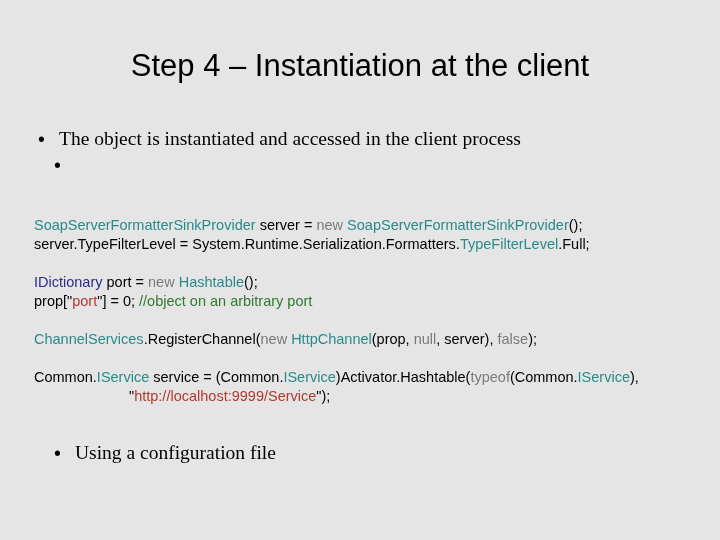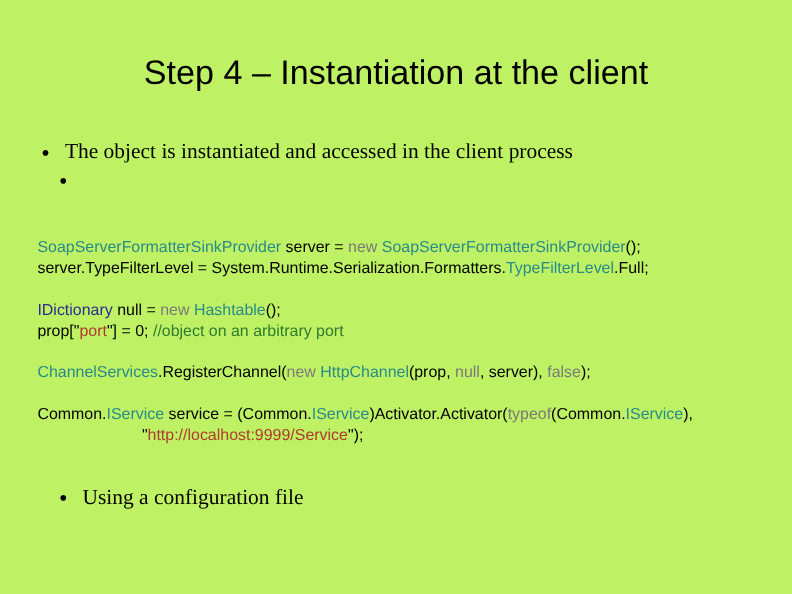--- a/index.html
+++ b/index.html
@@ -13,21 +13,21 @@
     overflow: hidden;
     font-family: "Liberation Sans", sans-serif;
     color: #000000;
     -webkit-font-smoothing: none;
   }
 
   .slide {
     position: relative;
     width: 720px;
     height: 540px;
-    background: #bef264;
+    background: #e5e5e5;
   }
 
   
   .slide-title {
     position: absolute;
     left: 0;
     top: 47px;
     width: 720px;
     text-align: center;
     font-size: 31px;
@@ -116,30 +116,30 @@
     </div>
   </div>
 
   <div class="code-block" id="code-block">
       <div>
         <div class="code-line"><span class="tok-type">SoapServerFormatterSinkProvider</span><span class="tok-plain"> server = </span><span class="tok-kw">new</span><span class="tok-plain"> </span><span class="tok-type">SoapServerFormatterSinkProvider</span><span class="tok-plain">();</span></div>
         <div class="code-line"><span class="tok-plain">server.TypeFilterLevel = System.Runtime.Serialization.Formatters.</span><span class="tok-type">TypeFilterLevel</span><span class="tok-plain">.Full;</span></div>
       </div>
       <div class="code-gap"></div>
       <div>
-        <div class="code-line"><span class="tok-iface">IDictionary</span><span class="tok-plain"> null = </span><span class="tok-kw">new</span><span class="tok-plain"> </span><span class="tok-type">Hashtable</span><span class="tok-plain">();</span></div>
+        <div class="code-line"><span class="tok-iface">IDictionary</span><span class="tok-plain"> port = </span><span class="tok-kw">new</span><span class="tok-plain"> </span><span class="tok-type">Hashtable</span><span class="tok-plain">();</span></div>
         <div class="code-line"><span class="tok-plain">prop[</span><span class="tok-plain">"</span><span class="tok-str">port</span><span class="tok-plain">"</span><span class="tok-plain">] = 0; </span><span class="tok-comment">//object on an arbitrary port</span></div>
       </div>
       <div class="code-gap"></div>
       <div>
         <div class="code-line"><span class="tok-type">ChannelServices</span><span class="tok-plain">.RegisterChannel(</span><span class="tok-kw">new</span><span class="tok-plain"> </span><span class="tok-type">HttpChannel</span><span class="tok-plain">(prop, </span><span class="tok-kw">null</span><span class="tok-plain">, server), </span><span class="tok-kw">false</span><span class="tok-plain">);</span></div>
       </div>
       <div class="code-gap"></div>
       <div>
-        <div class="code-line"><span class="tok-plain">Common.</span><span class="tok-type">IService</span><span class="tok-plain"> service = (Common.</span><span class="tok-type">IService</span><span class="tok-plain">)Activator.Activator(</span><span class="tok-kw">typeof</span><span class="tok-plain">(Common.</span><span class="tok-type">IService</span><span class="tok-plain">),</span></div>
+        <div class="code-line"><span class="tok-plain">Common.</span><span class="tok-type">IService</span><span class="tok-plain"> service = (Common.</span><span class="tok-type">IService</span><span class="tok-plain">)Activator.Hashtable(</span><span class="tok-kw">typeof</span><span class="tok-plain">(Common.</span><span class="tok-type">IService</span><span class="tok-plain">),</span></div>
         <div class="code-line center-ish"><span class="tok-plain">"</span><span class="tok-str">http://localhost:9999/Service</span><span class="tok-plain">"</span><span class="tok-plain">);</span></div>
       </div>
     </div>
 
   <div class="bullets-bottom">
     <div class="bullet-row indent-1">
       <span class="bullet-dot">•</span>
       <span class="bullet-text">Using a configuration file</span>
     </div>
   </div>

